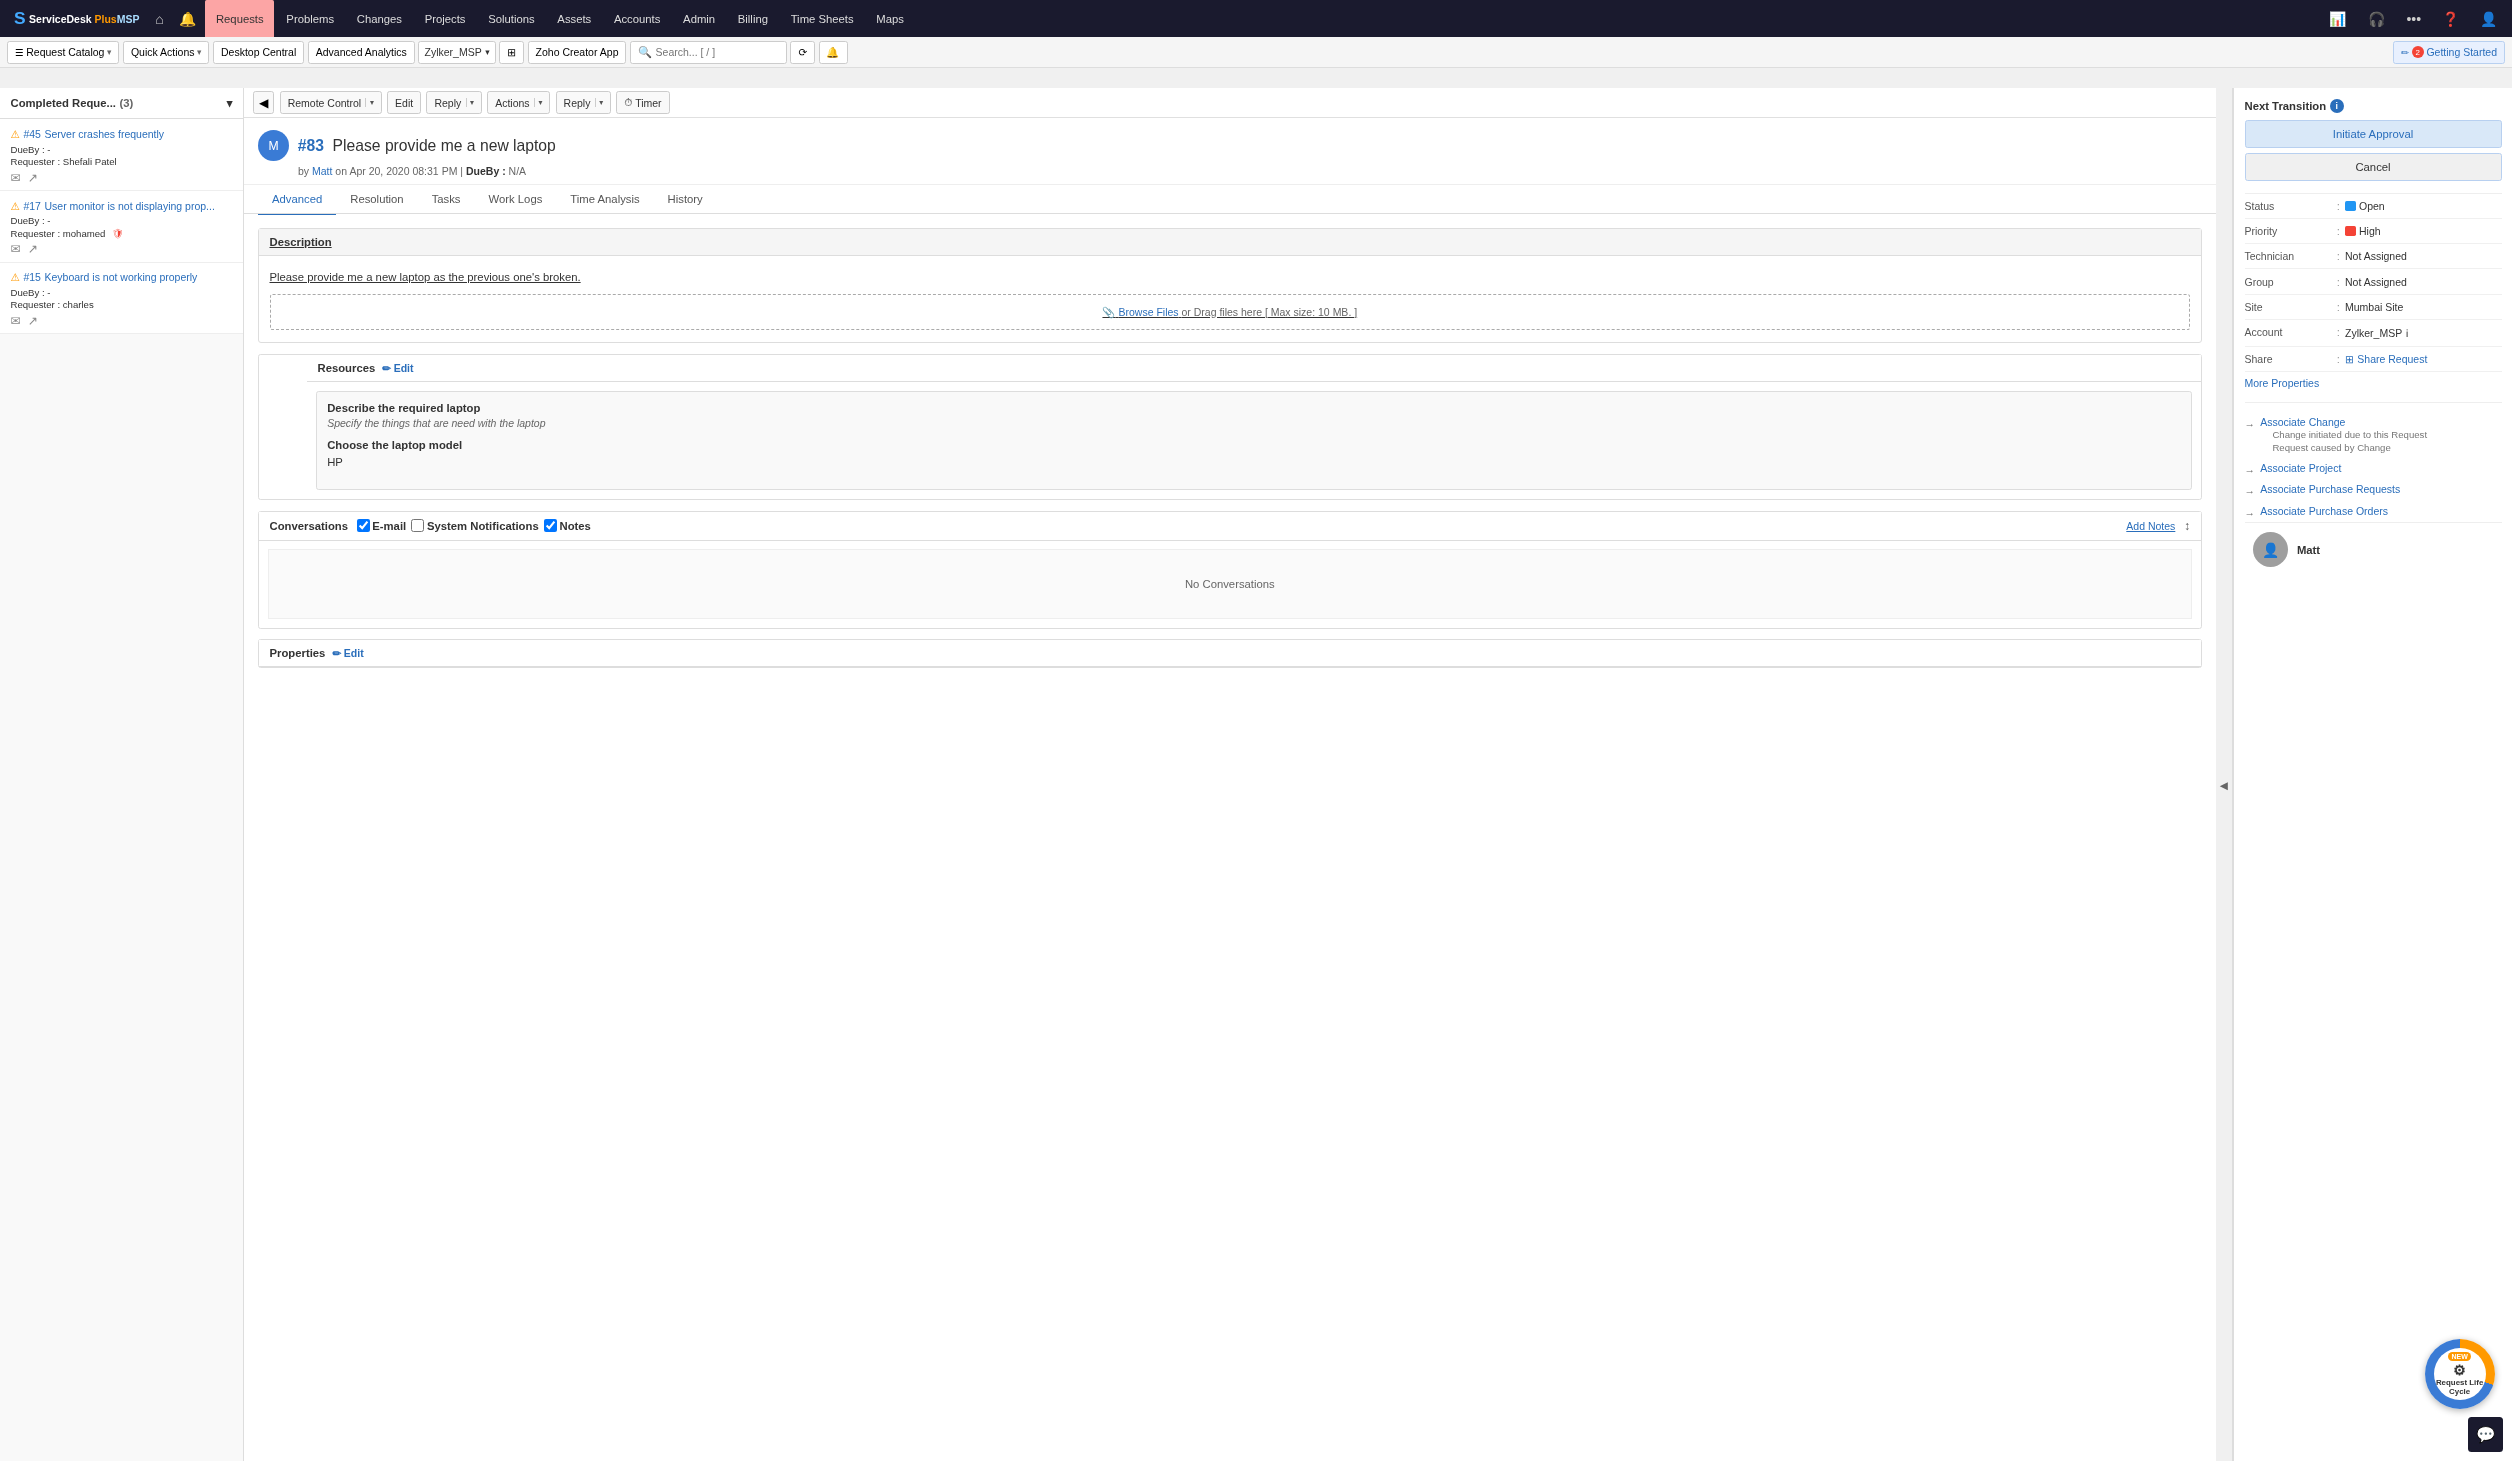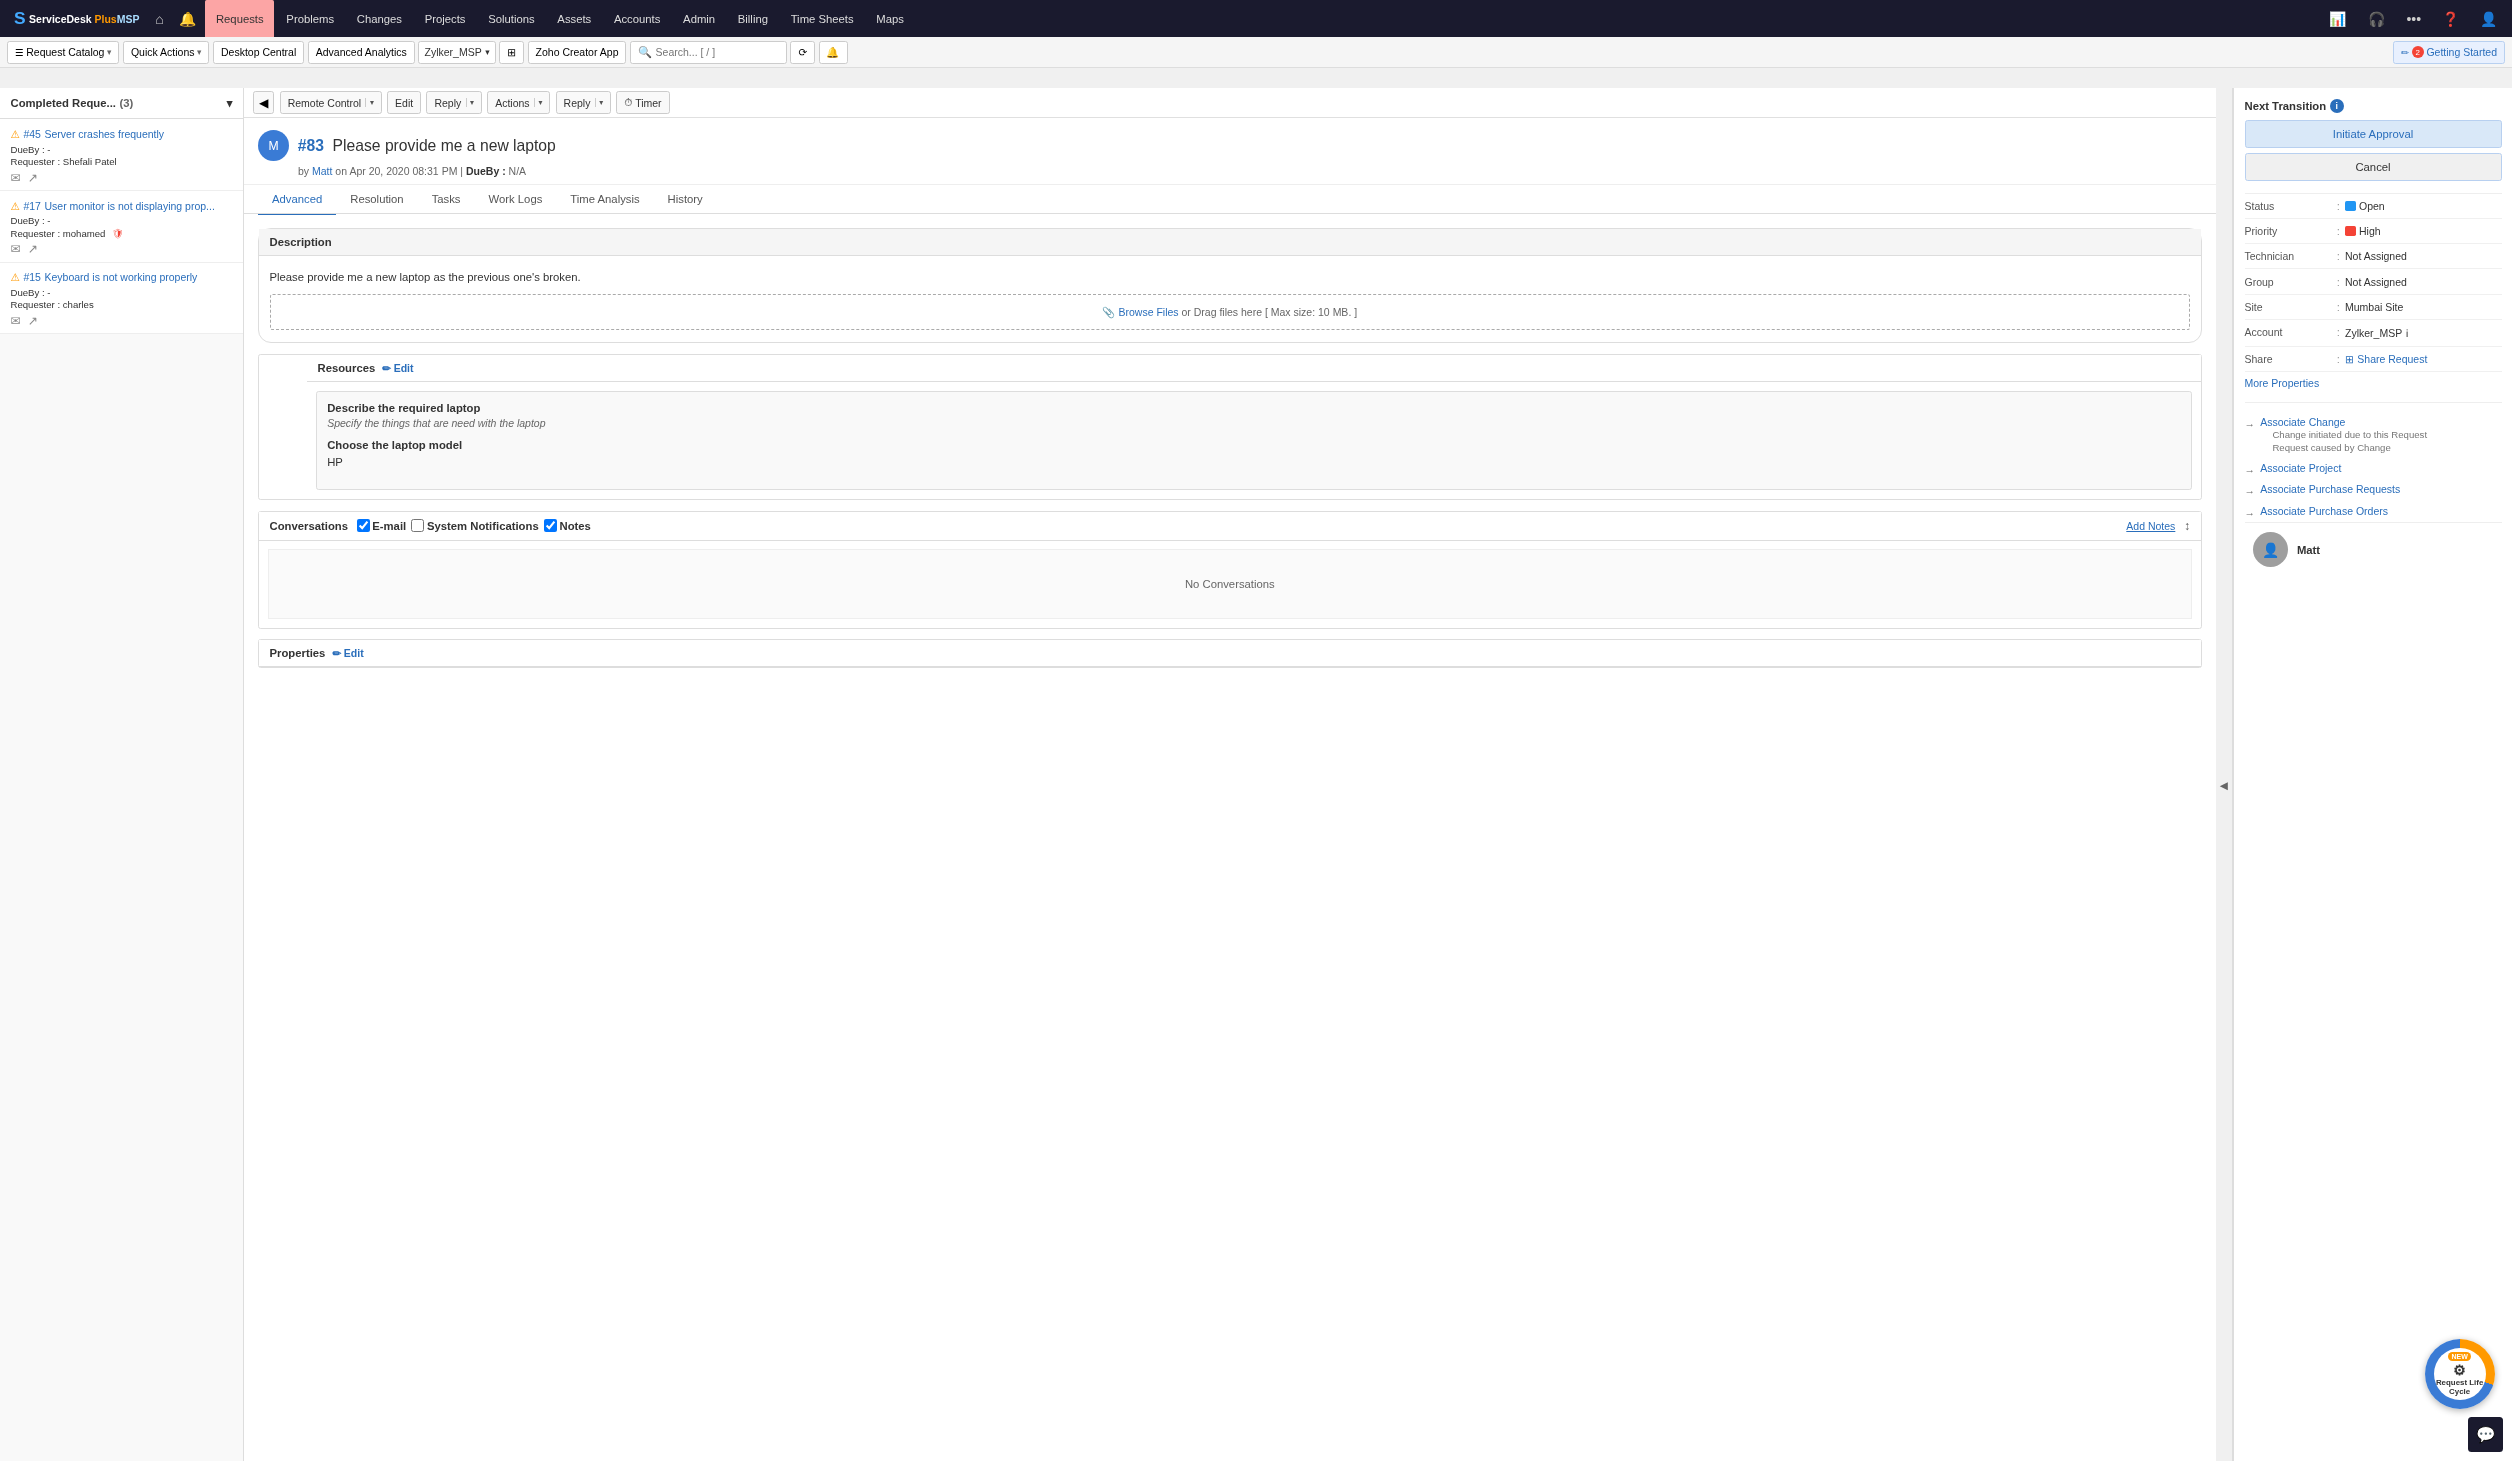--- a/index.html
+++ b/index.html
@@ -69,21 +69,21 @@
     .request-meta a { color: #2a6ebb; text-decoration: none; }
     .request-meta .due { font-weight: bold; color: #333; }
 
     
     .tab-bar { display: flex; border-bottom: 1.7px solid #ddd; padding: 0 14px; background: #fff; }
     .tab { padding: 8.7px 14px; cursor: pointer; font-size: 11.3px; color: #555; border-bottom: 1.7px solid transparent; margin-bottom: -1.7px; white-space: nowrap; }
     .tab.active { color: #2a6ebb; border-bottom: 1.7px solid #2a6ebb; font-weight: 500; }
 
     
     .content-area { padding: 14px; }
-    .section { border: 0.9px solid #ddd; border-radius: 13px; margin-bottom: 10.5px; }
+    .section { border: 0.9px solid #ddd; border-radius: 3px; margin-bottom: 10.5px; text-decoration: underline; }
     .section-header { background: #f5f5f5; padding: 7px 10.5px; font-size: 11.3px; font-weight: bold; color: #333; border-bottom: 0.9px solid #ddd; display: flex; align-items: center; justify-content: space-between; }
     .section-body { padding: 12.2px 10.5px; }
     .description-text { font-size: 11.3px; color: #333; line-height: 1.5; }
     .file-drop { border: 0.9px dashed #aaa; border-radius: 2.6px; padding: 10.5px; text-align: center; margin: 8.7px 0 0; font-size: 10.5px; color: #666; }
     .file-drop a { color: #2a6ebb; text-decoration: none; }
 
     
     .resources-section { border: 0.9px solid #ddd; border-radius: 2.6px; margin-bottom: 10.5px; padding-left: 48px; }
     .resources-header { padding: 7px 10.5px; font-size: 11.3px; font-weight: bold; display: flex; align-items: center; gap: 7px; border-bottom: 0.9px solid #ddd; background: #fff; }
     .edit-link { color: #2a6ebb; font-size: 10.5px; cursor: pointer; text-decoration: none; display: flex; align-items: center; gap: 2.6px; }

